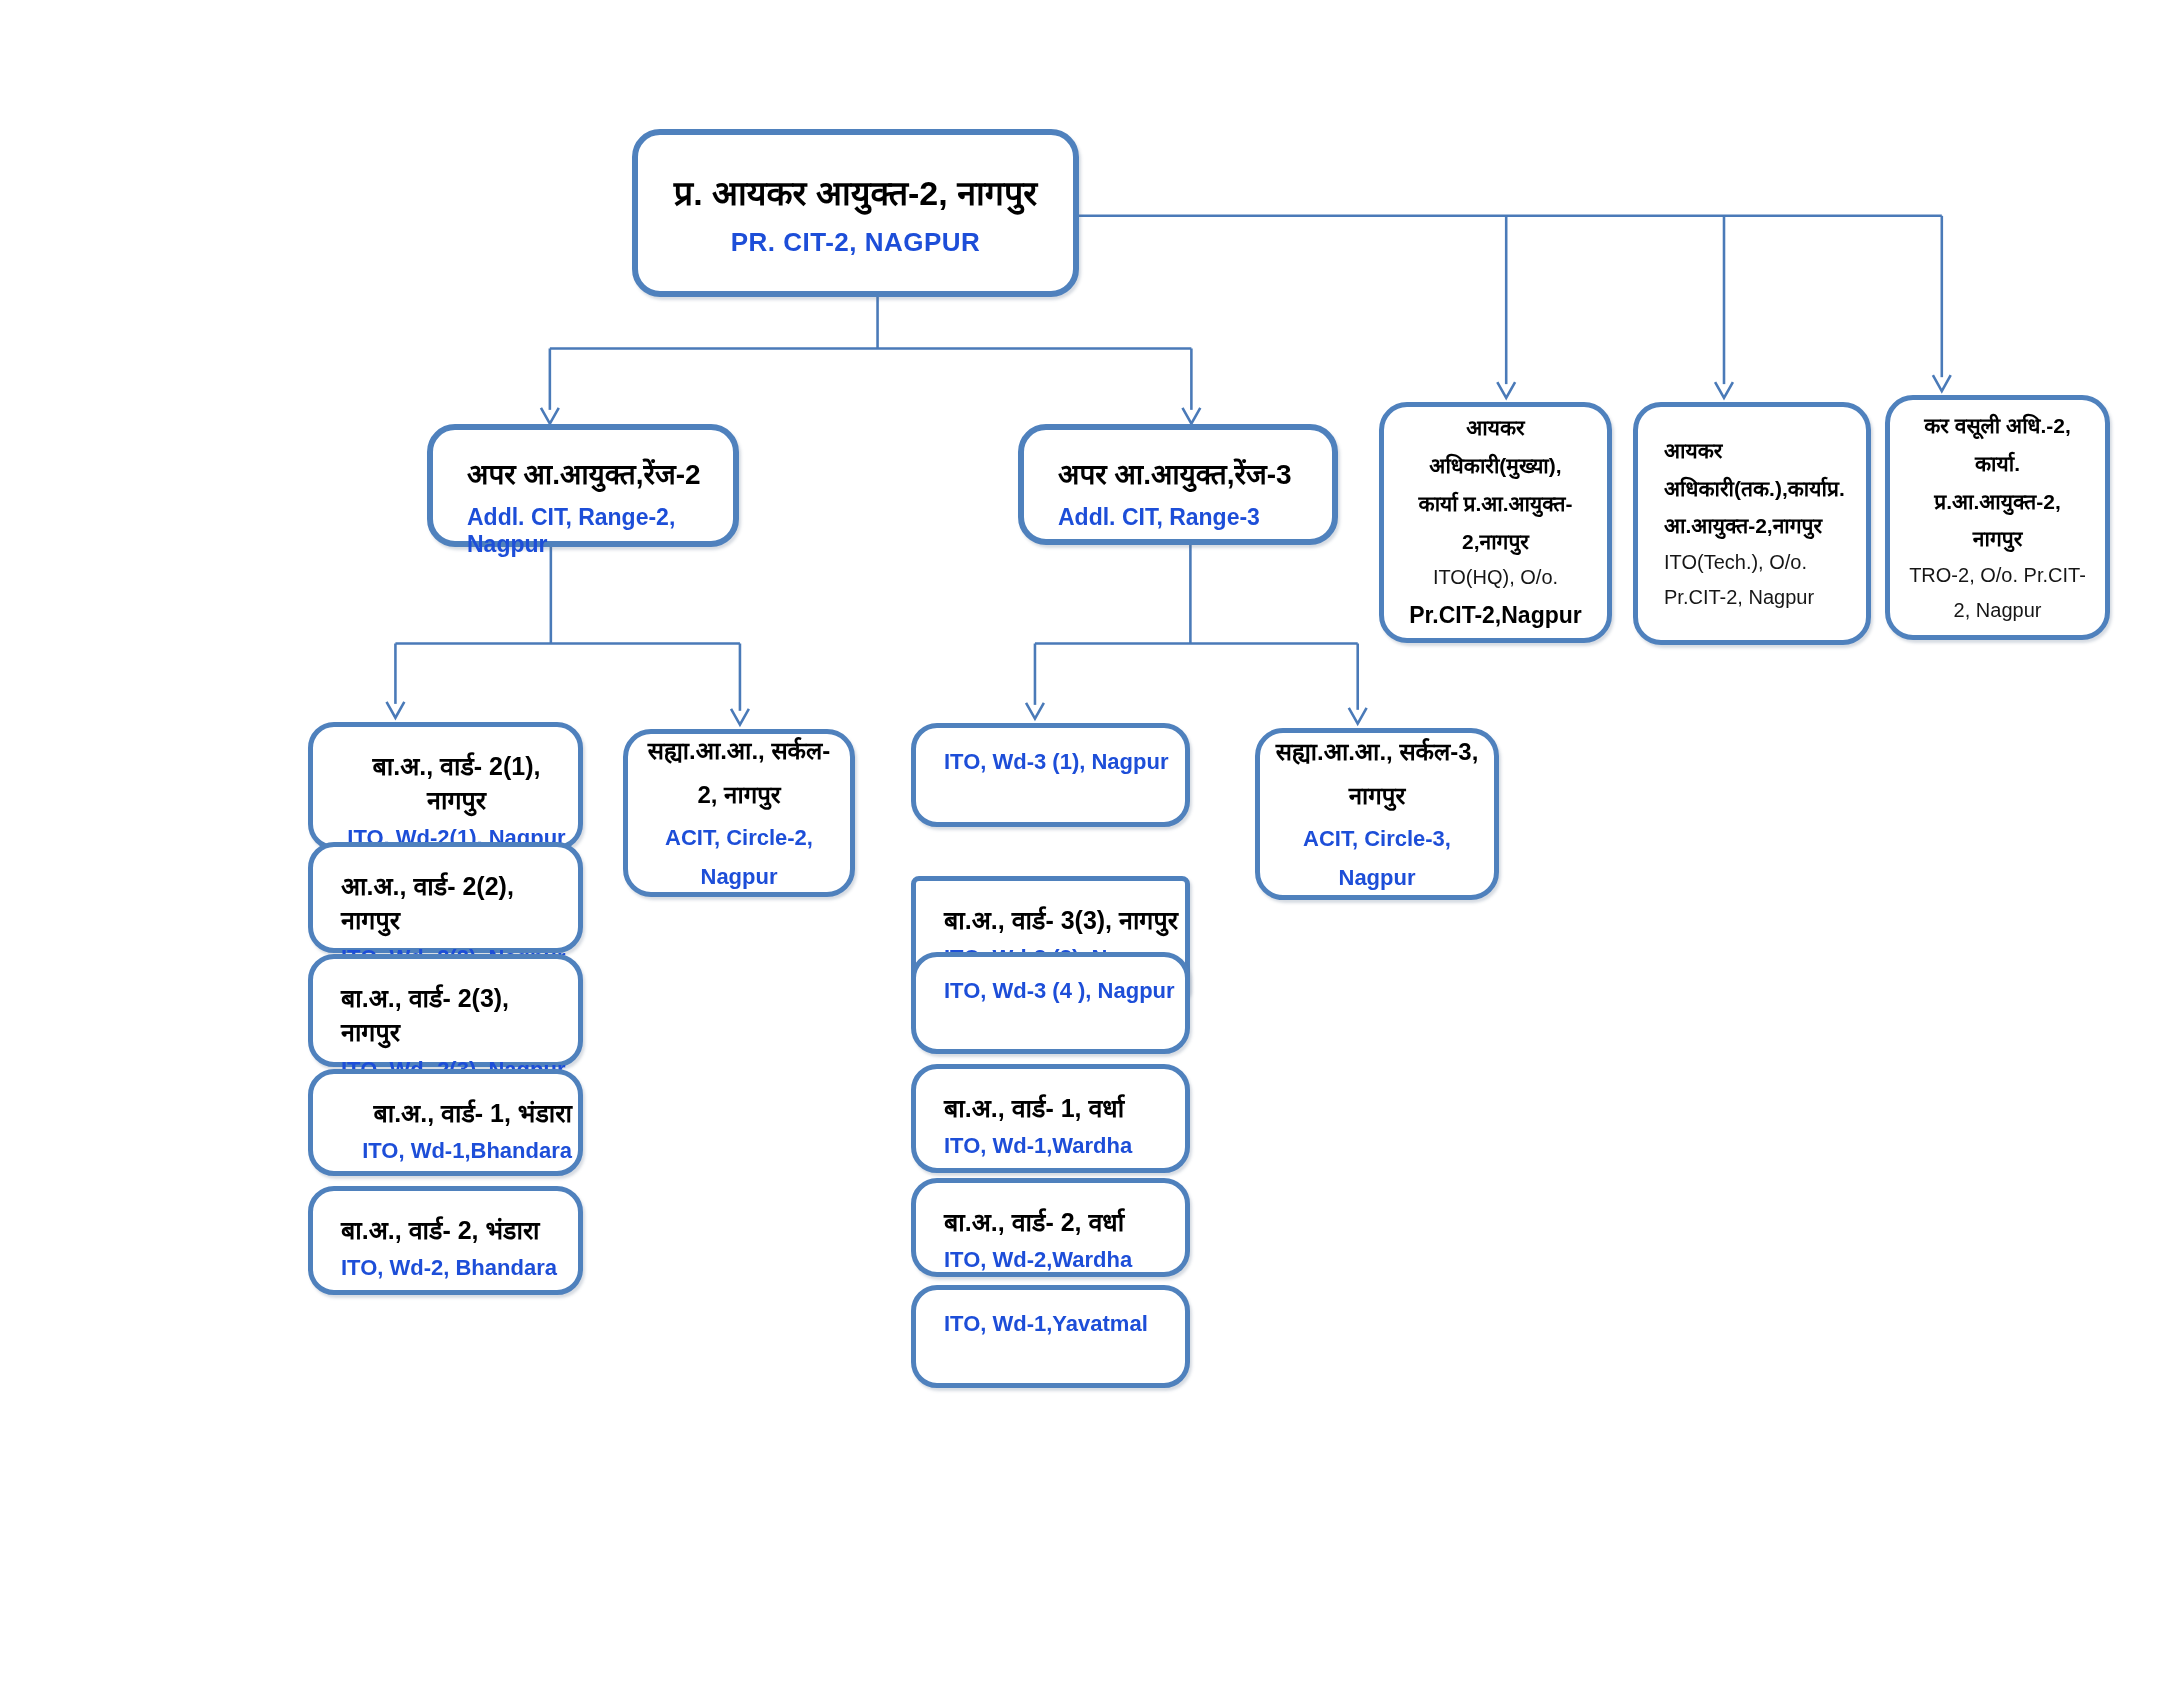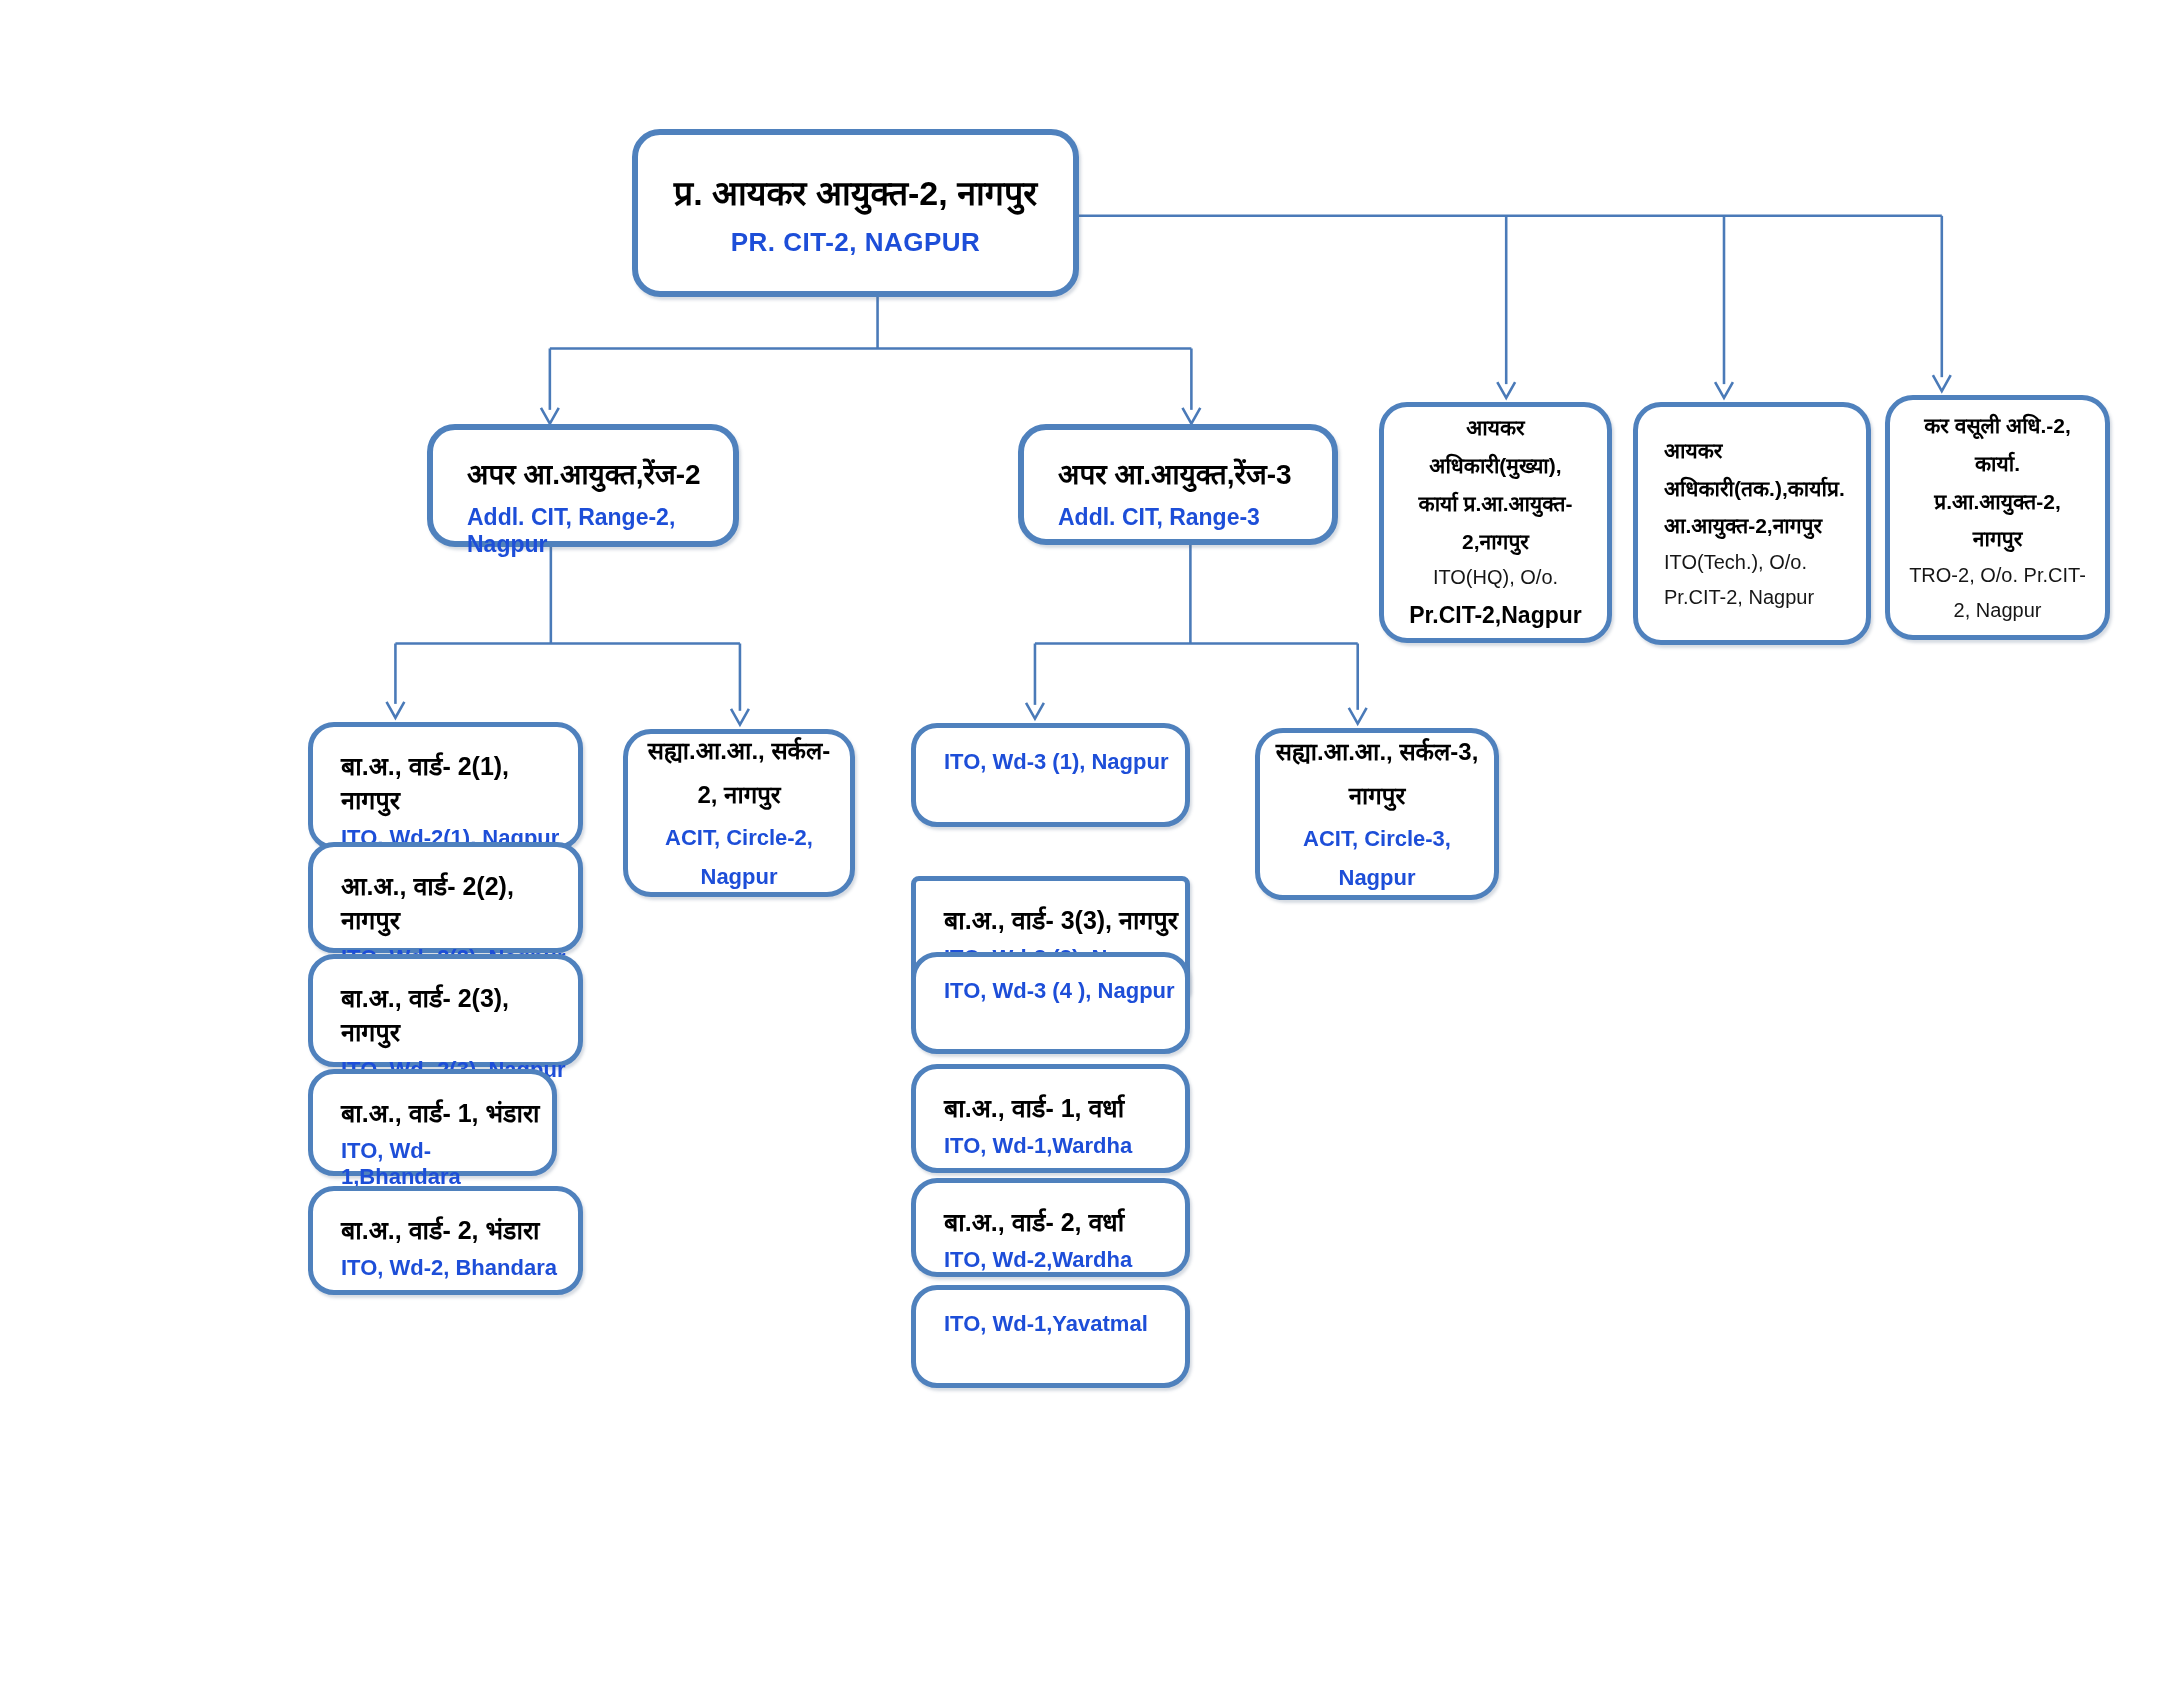--- a/index.html
+++ b/index.html
@@ -112,33 +112,33 @@
 
   <div class="node info" style="left:1844px;top:395px;width:225px;height:245px;">
     <div class="lh">कर  वसूली  अधि.-2,</div>
     <div class="lh">कार्या.</div>
     <div class="lh">प्र.आ.आयुक्त-2,</div>
     <div class="lh">नागपुर</div>
     <div class="le">TRO-2, O/o. Pr.CIT-</div>
     <div class="le">2, Nagpur</div>
   </div>
 
-  <div class="node ward" style="left:267px;top:722px;width:275px;height:128px;">
+  <div class="node ward" style="left:267px;top:722px;width:275px;height:128px;text-align:center;">
     <div class="hi">बा.अ., वार्ड- 2(1), नागपुर</div>
     <div class="en">ITO, Wd-2(1), Nagpur</div>
   </div>
   <div class="node ward" style="left:267px;top:842px;width:275px;height:111px;">
     <div class="hi">आ.अ., वार्ड-  2(2), नागपुर</div>
     <div class="en">ITO, Wd- 2(2), Nagpur</div>
   </div>
   <div class="node ward" style="left:267px;top:954px;width:275px;height:113px;">
     <div class="hi">बा.अ., वार्ड- 2(3), नागपुर</div>
     <div class="en">ITO, Wd- 2(3), Nagpur</div>
   </div>
-  <div class="node ward" style="left:267px;top:1069px;width:249px;height:107px;">
+  <div class="node ward" style="left:267px;top:1069px;width:275px;height:107px;text-align:right;">
     <div class="hi">बा.अ., वार्ड- 1, भंडारा</div>
     <div class="en">ITO, Wd-1,Bhandara</div>
   </div>
   <div class="node ward" style="left:267px;top:1186px;width:275px;height:109px;">
     <div class="hi">बा.अ., वार्ड- 2, भंडारा</div>
     <div class="en">ITO, Wd-2,  Bhandara</div>
   </div>
 
   <div class="node acit" style="left:582px;top:729px;width:232px;height:168px;">
     <div class="hi">सह्या.आ.आ., सर्कल-</div>

